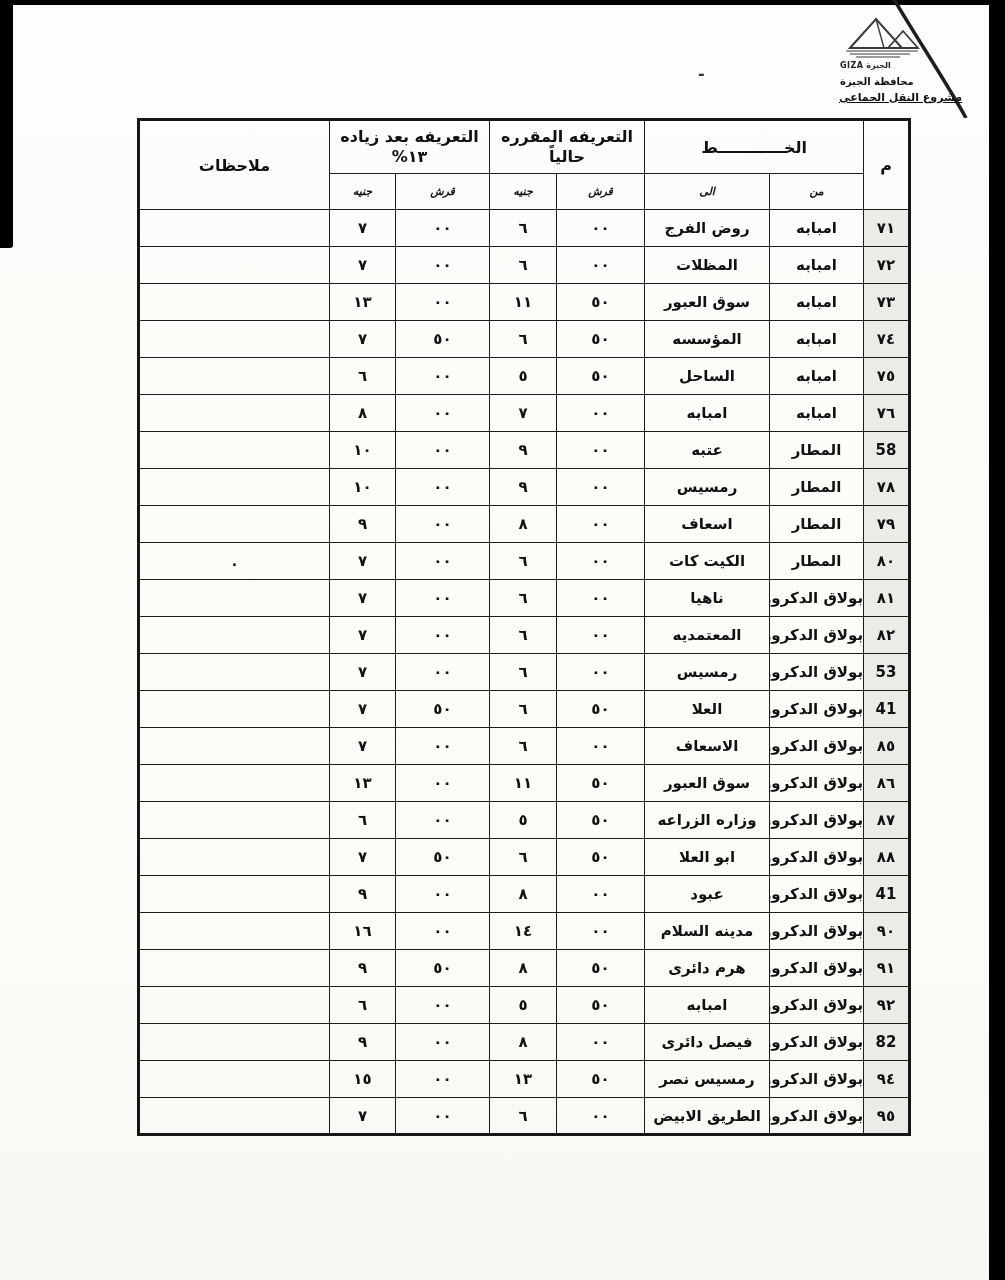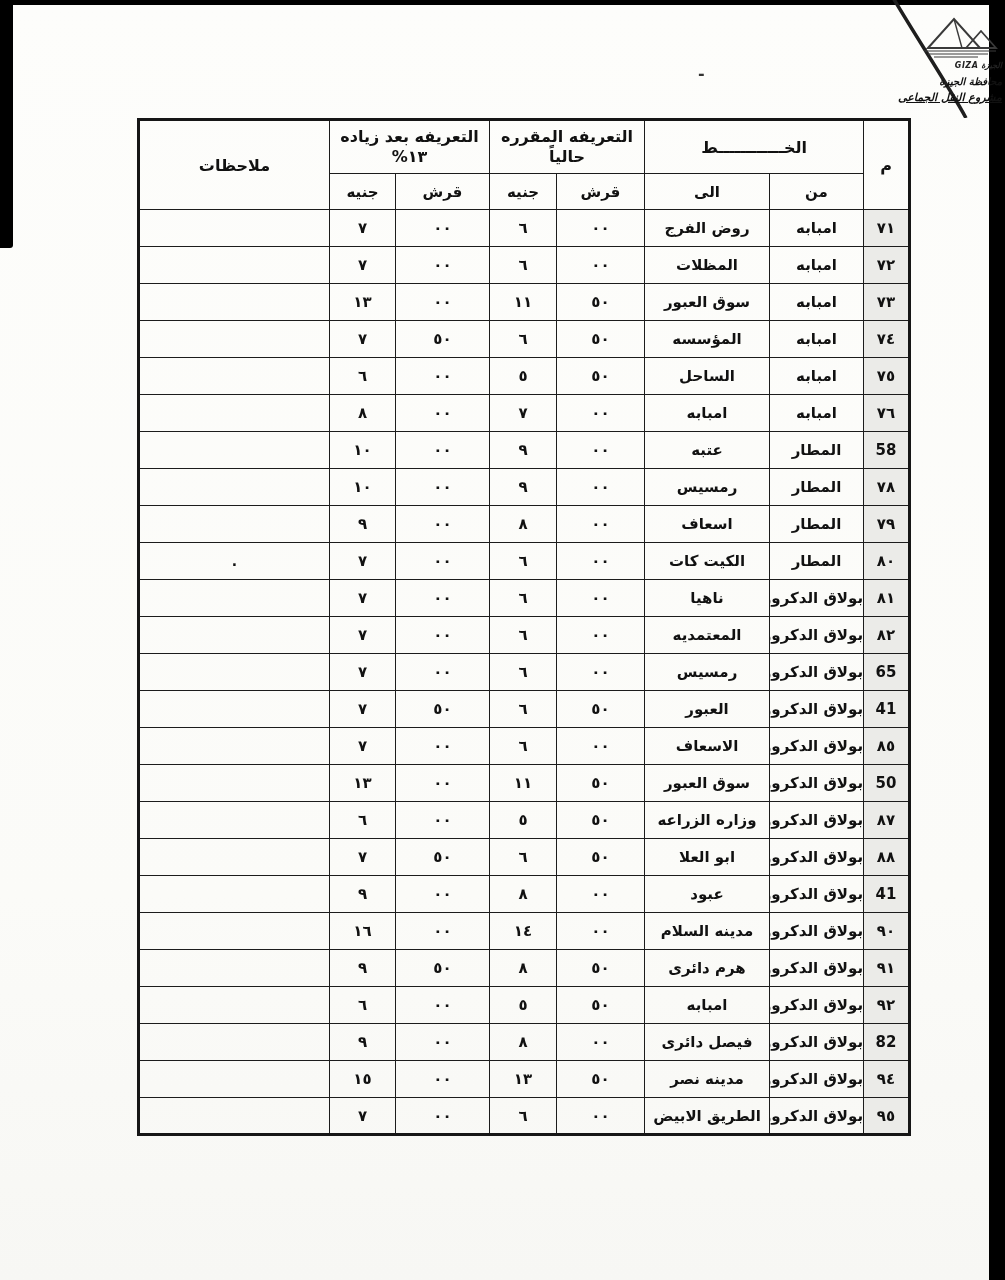--- a/index.html
+++ b/index.html
@@ -10,39 +10,39 @@
     font-family:"DejaVu Sans", sans-serif;
   }
   
   .artifact { position:absolute; background:#000; }
   .a-top    { left:0; top:0; width:100%; height:5px; }
   .a-left   { left:0; top:0; width:13px; height:248px; border-radius:0 0 3px 0; }
   .a-right  { right:0; top:0; width:16px; height:100%; }
   .fold-svg { position:absolute; left:878px; top:0; width:104px; height:118px; }
 
   
-  .letterhead { position:absolute; left:880px; top:12px; width:122px; text-align:right; direction:rtl; line-height:1.25;font-style:italic; }
+  .letterhead { position:absolute; left:840px; top:12px; width:122px; text-align:left; direction:rtl; line-height:1.25; }
   .logo-caption { font-size:8px; font-weight:bold; letter-spacing:0.5px; margin-top:-2px; color:#222; }
   .gov-line  { font-size:10px; font-weight:bold; margin-top:5px; white-space:nowrap; }
   .proj-line { font-size:11px; font-weight:bold; margin-top:2px; text-decoration:underline; white-space:nowrap; }
   .stray-dash { position:absolute; left:698px; top:64px; font-size:16px; font-weight:bold; color:#333; }
 
   
   table.fare {
     position:absolute; left:137px; top:118px; width:771px;
     border-collapse:collapse; table-layout:fixed; direction:rtl;
     border:3px solid #161616;
   }
   table.fare th, table.fare td {
     border:1.6px solid #1c1c1c; padding:0;
     font-weight:bold; text-align:center; vertical-align:middle;
     overflow:hidden; white-space:nowrap;
   }
   thead tr.group-row th { height:52px; font-size:16px; }
-  thead tr.sub-row th   { height:35px; font-size:15px; }
+  thead tr.sub-row th   { height:35px; font-size:11px;font-style:italic; }
   tbody tr { height:37px; font-size:15px; }
   td.c-no { background:#ebebe8; }
   td.c-notes { text-align:right; padding-left:8px; padding-right:6px; font-size:14px; }
   .hdr-two-line div { line-height:1.25; }
   .tatweel { letter-spacing:0px; }
 </style>
 </head>
 <body>
 
 <div class="page">
@@ -217,51 +217,51 @@
           <td class="c-no">٨٢</td>
           <td class="c-from">بولاق الدكرور</td>
           <td class="c-to">المعتمديه</td>
           <td class="c-num">٠٠</td>
           <td class="c-num">٦</td>
           <td class="c-num">٠٠</td>
           <td class="c-num">٧</td>
           <td class="c-notes"></td>
         </tr>
         <tr>
-          <td class="c-no">65</td>
+          <td class="c-no">53</td>
           <td class="c-from">بولاق الدكرور</td>
           <td class="c-to">رمسيس</td>
           <td class="c-num">٠٠</td>
           <td class="c-num">٦</td>
           <td class="c-num">٠٠</td>
           <td class="c-num">٧</td>
           <td class="c-notes"></td>
         </tr>
         <tr>
           <td class="c-no">41</td>
           <td class="c-from">بولاق الدكرور</td>
-          <td class="c-to">العبور</td>
+          <td class="c-to">العلا</td>
           <td class="c-num">٥٠</td>
           <td class="c-num">٦</td>
           <td class="c-num">٥٠</td>
           <td class="c-num">٧</td>
           <td class="c-notes"></td>
         </tr>
         <tr>
           <td class="c-no">٨٥</td>
           <td class="c-from">بولاق الدكرور</td>
           <td class="c-to">الاسعاف</td>
           <td class="c-num">٠٠</td>
           <td class="c-num">٦</td>
           <td class="c-num">٠٠</td>
           <td class="c-num">٧</td>
           <td class="c-notes"></td>
         </tr>
         <tr>
-          <td class="c-no">50</td>
+          <td class="c-no">٨٦</td>
           <td class="c-from">بولاق الدكرور</td>
           <td class="c-to">سوق العبور</td>
           <td class="c-num">٥٠</td>
           <td class="c-num">١١</td>
           <td class="c-num">٠٠</td>
           <td class="c-num">١٣</td>
           <td class="c-notes"></td>
         </tr>
         <tr>
           <td class="c-no">٨٧</td>
@@ -329,21 +329,21 @@
           <td class="c-to">فيصل دائرى</td>
           <td class="c-num">٠٠</td>
           <td class="c-num">٨</td>
           <td class="c-num">٠٠</td>
           <td class="c-num">٩</td>
           <td class="c-notes"></td>
         </tr>
         <tr>
           <td class="c-no">٩٤</td>
           <td class="c-from">بولاق الدكرور</td>
-          <td class="c-to">مدينه نصر</td>
+          <td class="c-to">رمسيس نصر</td>
           <td class="c-num">٥٠</td>
           <td class="c-num">١٣</td>
           <td class="c-num">٠٠</td>
           <td class="c-num">١٥</td>
           <td class="c-notes"></td>
         </tr>
         <tr>
           <td class="c-no">٩٥</td>
           <td class="c-from">بولاق الدكرور</td>
           <td class="c-to">الطريق الابيض</td>

